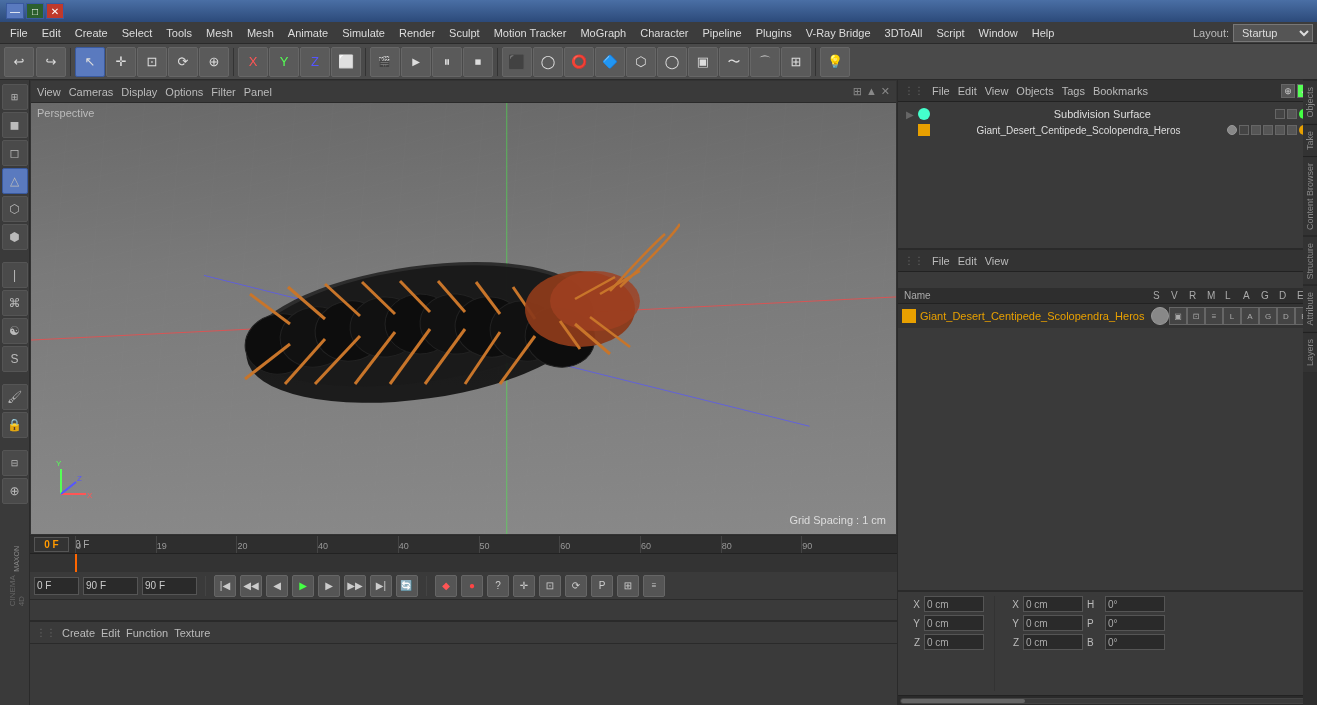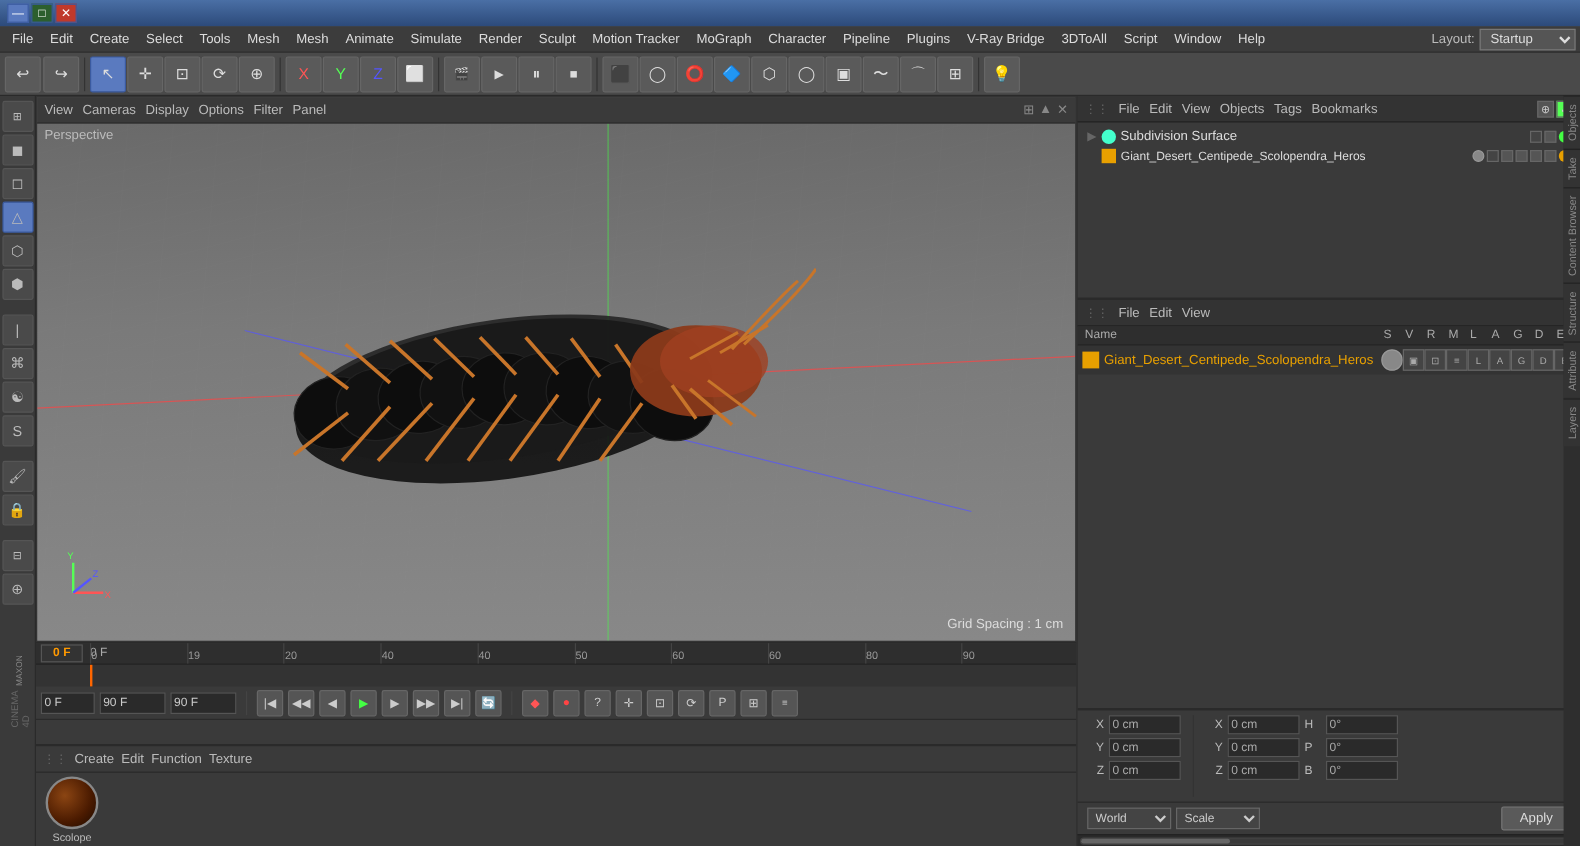--- a/index.html
+++ b/index.html
@@ -355,21 +355,21 @@
       padding: 4px;
     }
     .obj-row {
       display: flex;
       align-items: center;
       gap: 4px;
       padding: 2px 4px;
       cursor: pointer;
       border-radius: 2px;
     }
-    .obj-name { flex: 1; font-size: 11px; color: #ddd; }
+    .obj-name { flex: 1; font-size: 11px; color: #ddd; text-align: center; }
 
     
     #attributes-panel {
       height: 340px;
       display: flex;
       flex-direction: column;
     }
     #attr-toolbar {
       height: 22px;
       background: #333;
@@ -382,20 +382,21 @@
     #attr-content {
       flex: 1;
       overflow: hidden;
     }
     #attr-table-header {
       display: flex;
       align-items: flex-end;
       padding: 2px 4px;
       background: #2e2e2e;
       border-bottom: 1px solid #222;
+      margin-top: 16px;
     }
     .attr-col {
       font-size: 10px;
       color: #aaa;
       flex: 1;
       padding: 0 2px;
     }
     #attr-row {
       display: flex;
       align-items: center;
@@ -836,26 +837,20 @@
     </div>
 
     <div id="material-editor">
       <div id="mat-toolbar">
         <span style="color:#666;font-size:10px;">⋮⋮</span>
         <span class="mat-menu">Create</span>
         <span class="mat-menu">Edit</span>
         <span class="mat-menu">Function</span>
         <span class="mat-menu">Texture</span>
       </div>
-      <div id="mat-content">
-        <div id="mat-icon-area">
-          <div class="mat-icon"></div>
-          <div class="mat-label">Scolope</div>
-        </div>
-      </div>
     </div>
   </div>
 
   <div id="right-panel" style="position:relative;">
 
     <div id="objects-panel">
       <div id="objects-toolbar">
         <span style="color:#666;font-size:10px;">⋮⋮</span>
         <span class="panel-menu">File</span>
         <span class="panel-menu">Edit</span>
@@ -974,30 +969,20 @@
             <input class="coord-input" value="0°" style="">
           </div>
           <div class="coord-row">
             <span class="coord-label">Z</span>
             <input class="coord-input" value="0 cm" style="">
             <span class="coord-label2">B</span>
             <input class="coord-input" value="0°" style="">
           </div>
         </div>
       </div>
-      <div id="coord-footer">
-        <select class="coord-dropdown">
-          <option>World</option>
-          <option>Object</option>
-        </select>
-        <select class="coord-dropdown">
-          <option>Scale</option>
-        </select>
-        <button id="apply-btn">Apply</button>
-      </div>
     </div>
 
     <div id="bottom-scrollbar">
       <div class="scroll-track">
         <div class="scroll-thumb"></div>
       </div>
     </div>
 
     <div style="position:absolute;right:0;top:0;bottom:0;width:14px;background:#2e2e2e;display:flex;flex-direction:column;gap:0;">
       <div class="rtab">Objects</div>

